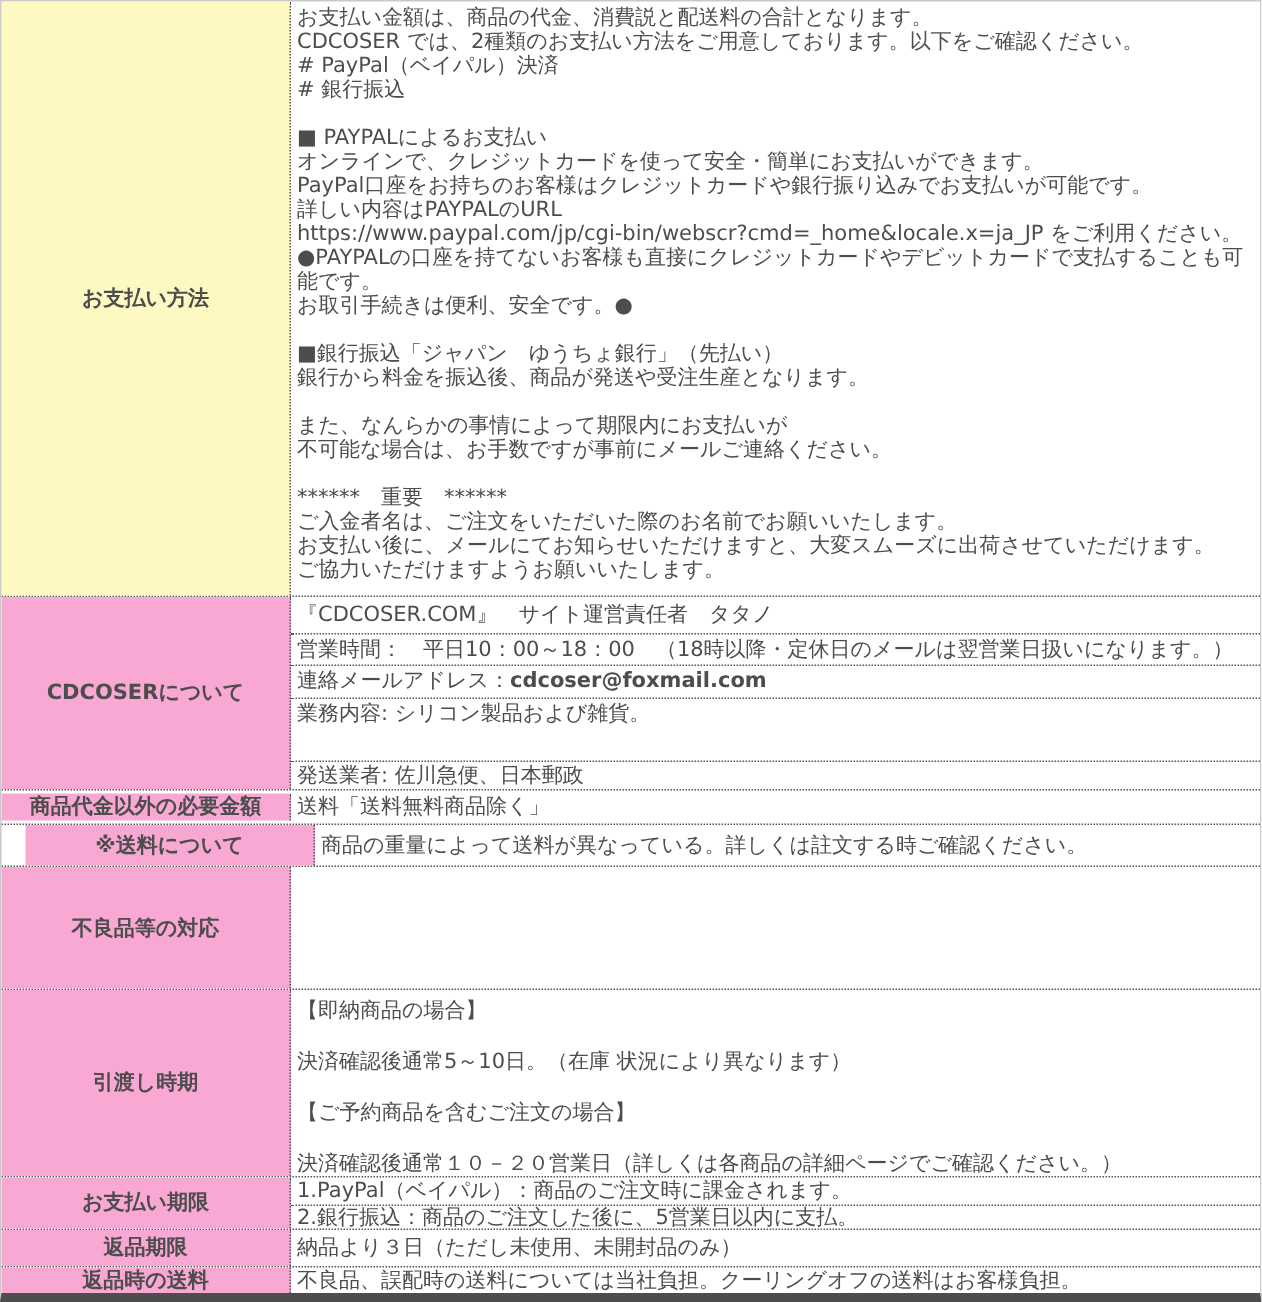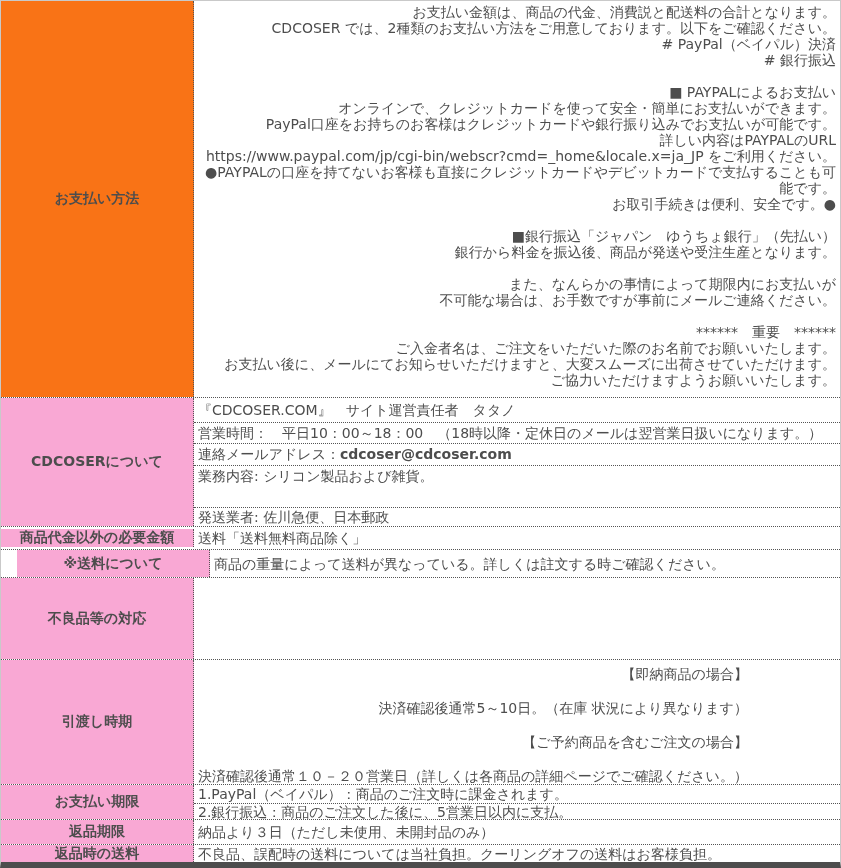--- a/index.html
+++ b/index.html
@@ -11,27 +11,27 @@
     font-size:14px;color:#4D4D4D;overflow:hidden;
   }
   .row{display:flex;box-sizing:border-box;width:100%;}
   .row + .row{border-top:1px dotted #555;}
   .hdr{
     width:193px;flex:none;box-sizing:border-box;
     border-right:1px dotted #555;background:#f9a8d4;
     display:flex;align-items:center;justify-content:center;
     font-weight:bold;text-align:center;padding:0 4px;
   }
-  .hdr.white{background:#f97316;}
+  .hdr.white{background:#fef9c3;}
   .cellcol{flex:1;display:flex;flex-direction:column;min-width:0;}
   .cell{
     flex:1;box-sizing:border-box;display:flex;align-items:center;
     padding:1px 4px;line-height:16px;min-width:0;
   }
-  .cell.top{align-items:flex-start;text-align:right;}
+  .cell.top{align-items:flex-start;}
   .sub{box-sizing:border-box;display:flex;align-items:center;padding:1px 4px;line-height:16px;}
   .sub + .sub{border-top:1px dotted #555;}
   .pre{white-space:pre-wrap;word-break:break-all;}
   .lh17{line-height:17px;}
   
   .r1{height:396px;} .r2{height:129px;} .r3{height:23px;align-items:center;} .r4{height:28px;padding-left:16px;}
   .r5{height:82px;}  .r6{height:125px;} .r7{height:35px;} .r8{height:25px;} .r9{height:18px;}
   
   .s29{height:29px;align-items:center;} .s25{height:25px;} .s27{height:27px;} .s23{height:23px;margin-top:21px;}
   .s39{height:39px;align-items:flex-start;padding-top:2px;} .s16{height:16px;} .s14{height:14px;} .s13{height:13px;}
@@ -78,21 +78,21 @@
     <div class="hdr">CDCOSERについて</div>
     <div class="cellcol">
       <div class="sub s29">
           <span>『CDCOSER.COM』　サイト運営責任者　タタノ</span>
         </div>
       <div class="sub s25">
           <span>営業時間：　平日10：00～18：00　（18時以降・定休日のメールは翌営業日扱いになります。）</span>
         </div>
       <div class="sub s27">
         <span>連絡メールアドレス：</span>
-          <b>cdcoser@cdcoser.com</b>
+          <b>cdcoser@foxmail.com</b>
       </div>
       <div class="sub s25">
           <span>業務内容: シリコン製品および雑貨。</span>
         </div>
       <div class="sub s23">
           <span>発送業者: 佐川急便、日本郵政</span>
         </div>
     </div>
   </div>
 

